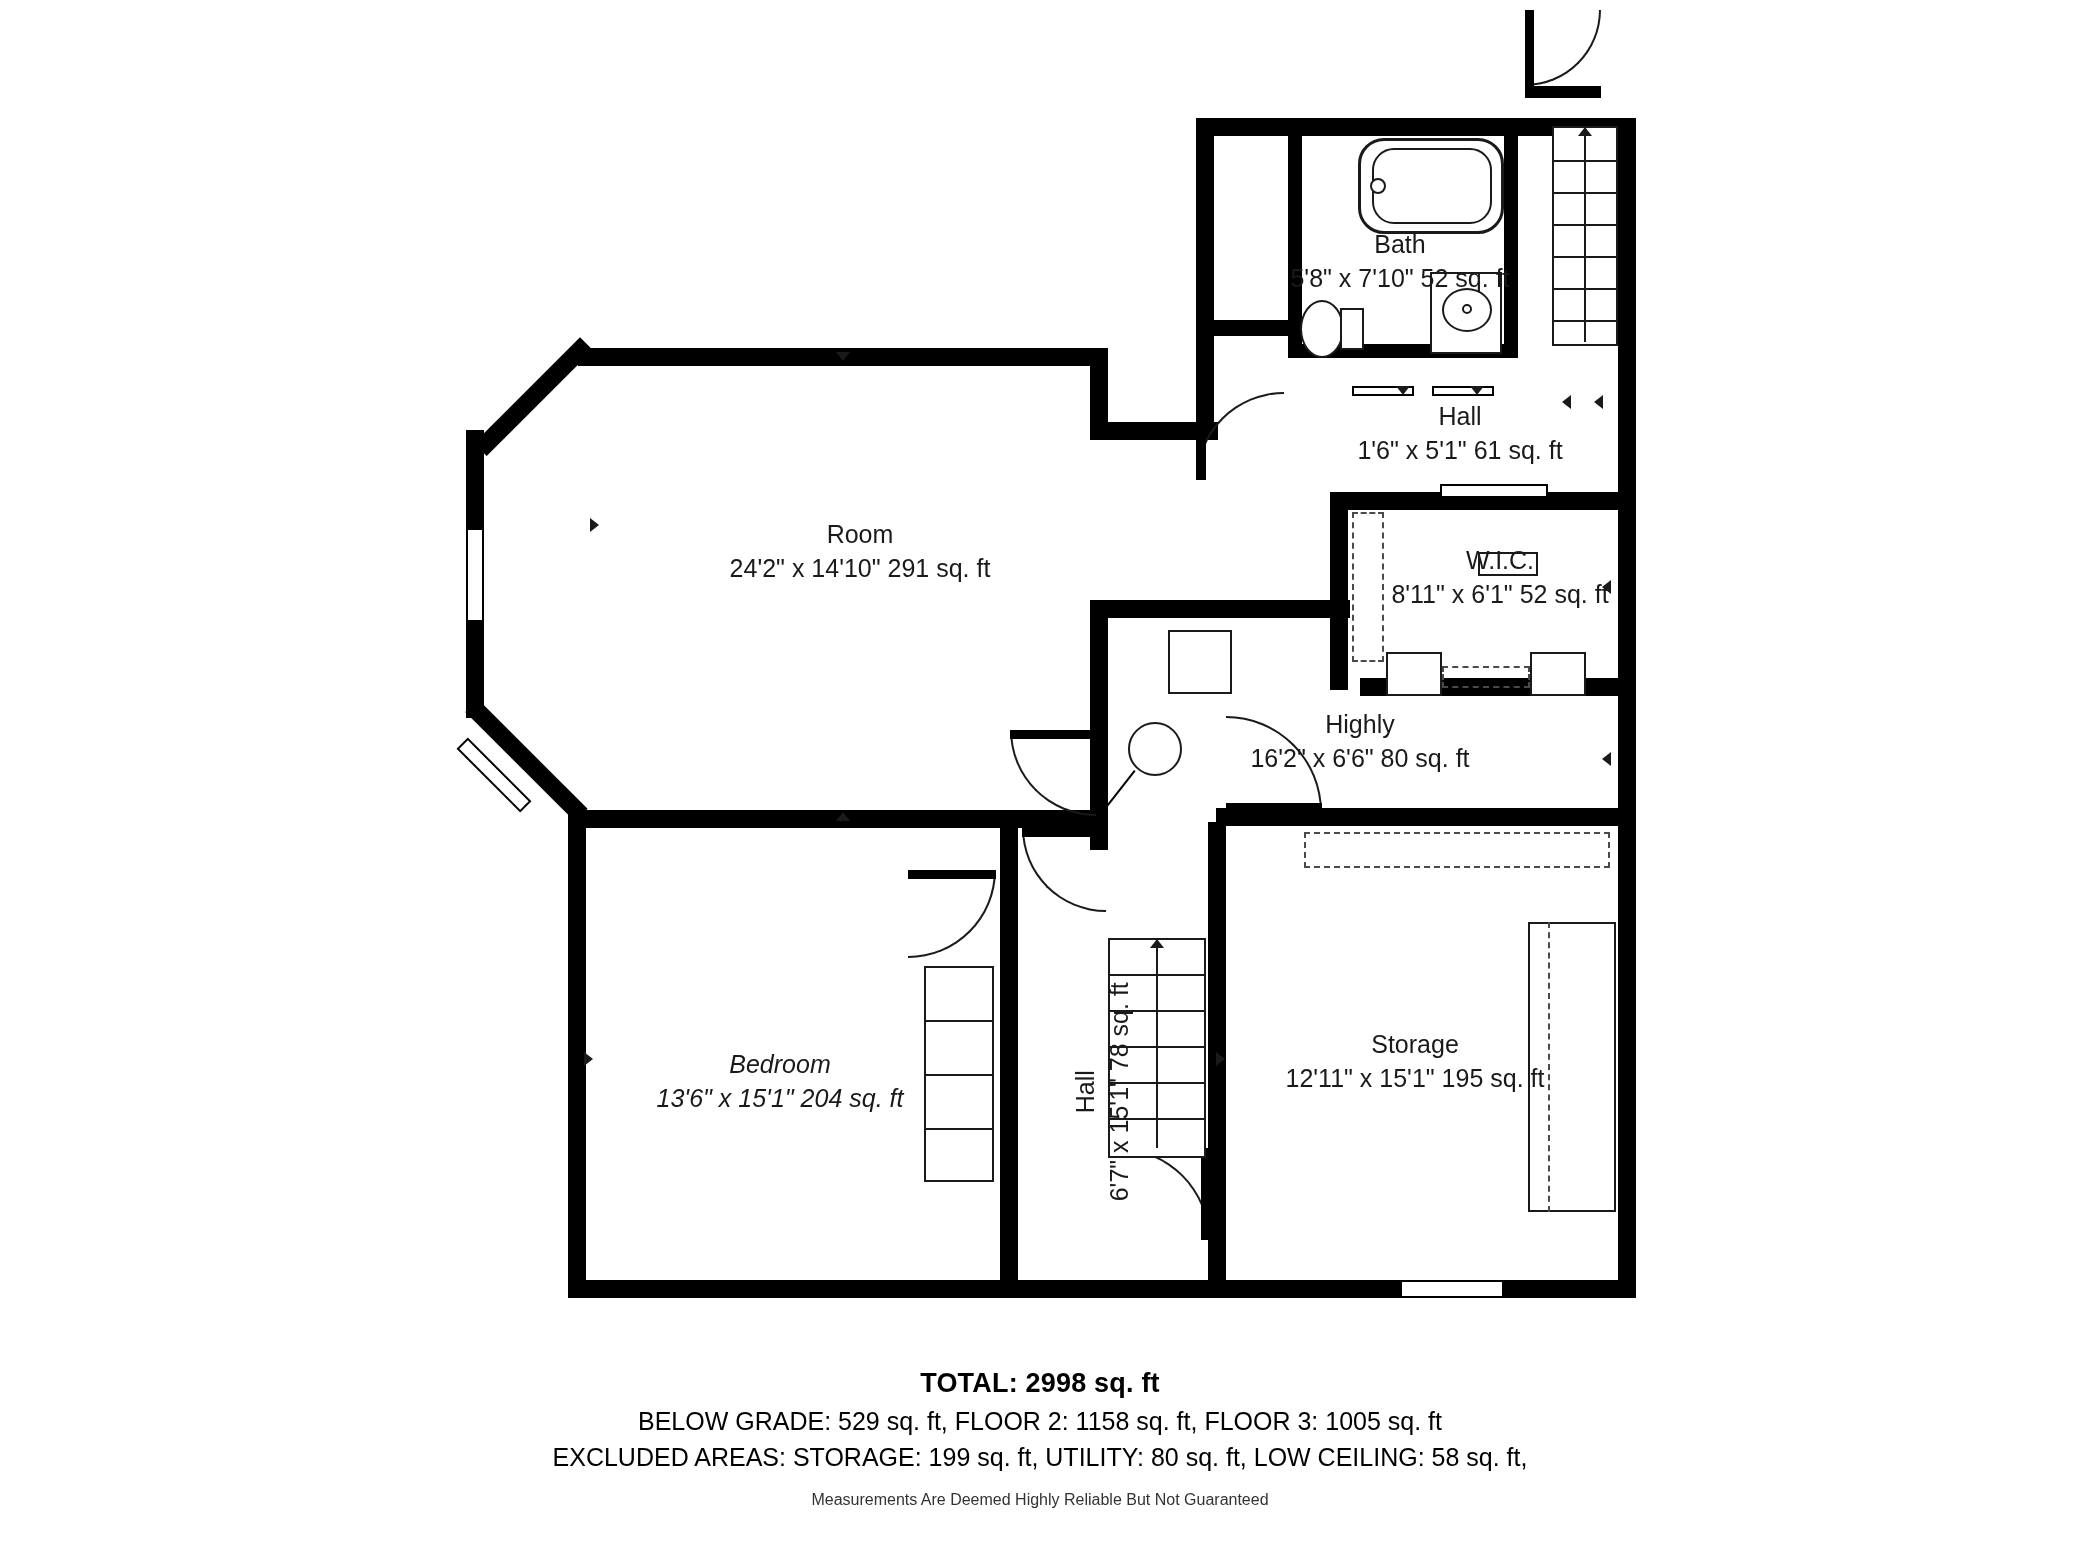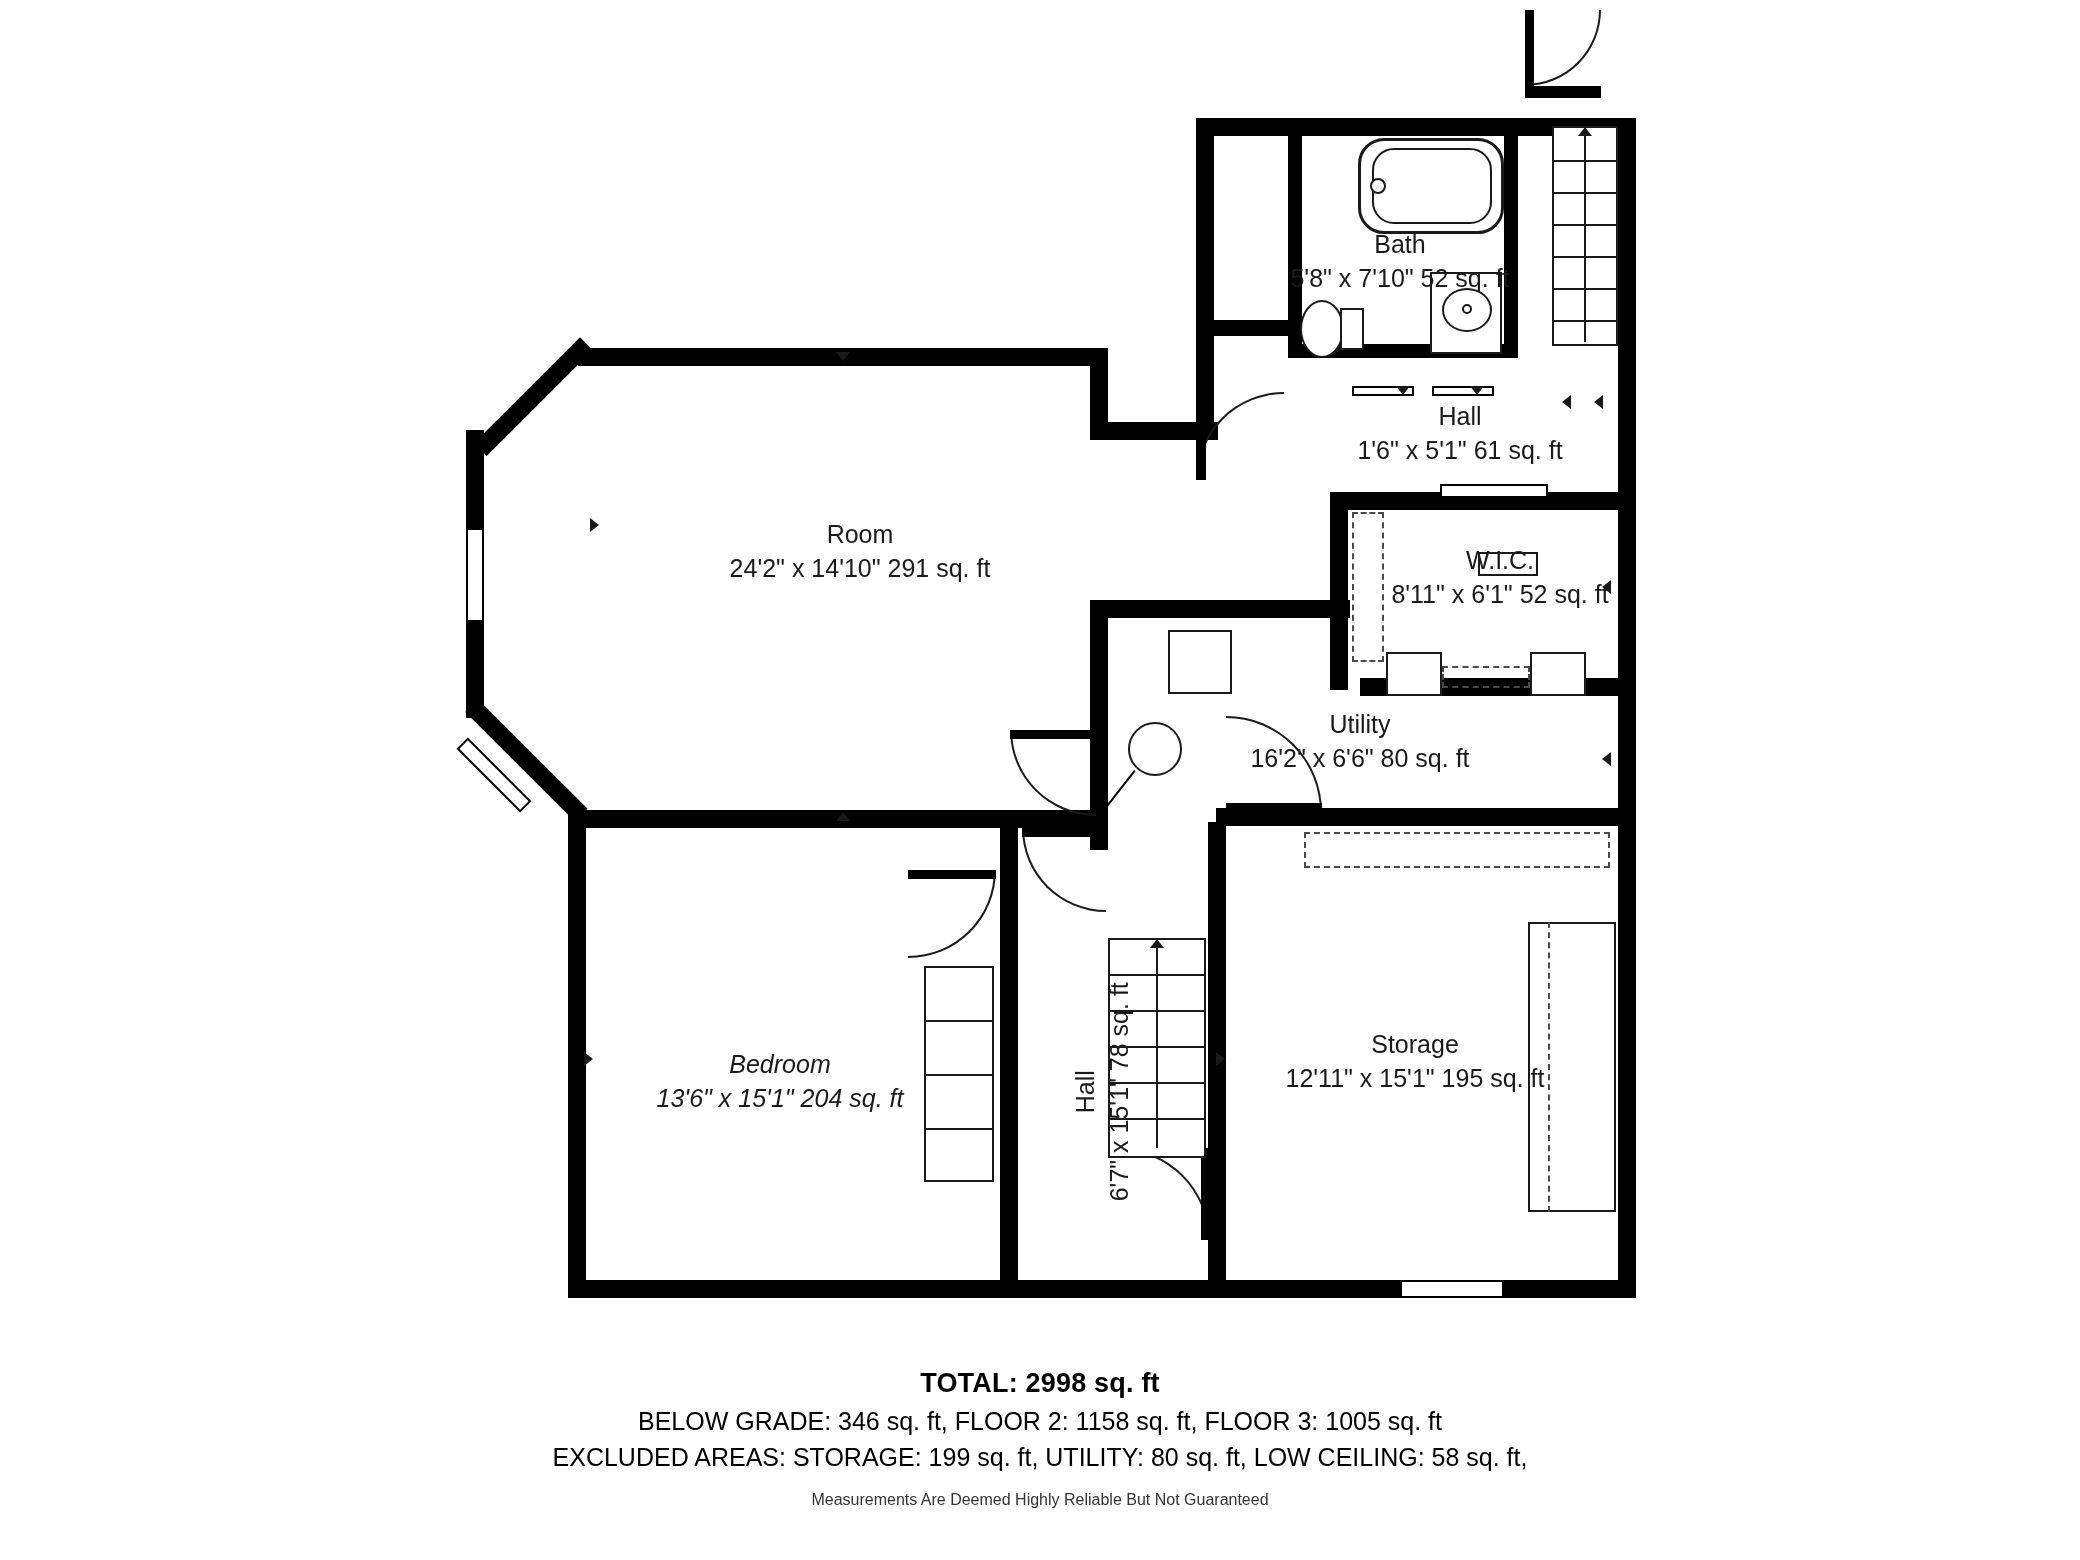--- a/index.html
+++ b/index.html
@@ -306,39 +306,39 @@
     <span class="name">Hall</span>
     <span class="dims">1'6" x 5'1" 61 sq. ft</span>
   </div>
 
   <div class="label" style="left:1370px; top:544px; width:260px;">
     <span class="name">W.I.C.</span>
     <span class="dims">8'11" x 6'1" 52 sq. ft</span>
   </div>
 
   <div class="label" style="left:1200px; top:708px; width:320px;">
-    <span class="name">Utility</span>
+    <span class="name">Highly</span>
     <span class="dims">16'2" x 6'6" 80 sq. ft</span>
   </div>
 
   <div class="label" style="left:620px; top:1048px; width:320px;font-style:italic;">
     <span class="name">Bedroom</span>
     <span class="dims">13'6" x 15'1" 204 sq. ft</span>
   </div>
 
   <div class="label vertical" style="left:953px; top:1058px; width:300px;">
     <span class="name">Hall</span>
     <span class="dims">6'7" x 15'1" 78 sq. ft</span>
   </div>
 
   <div class="label" style="left:1270px; top:1028px; width:290px;">
     <span class="name">Storage</span>
     <span class="dims">12'11" x 15'1" 195 sq. ft</span>
   </div>
 
   <div id="footer">
     <div class="total">TOTAL: 2998 sq. ft</div>
-    <div class="line">BELOW GRADE: 346 sq. ft, FLOOR 2: 1158 sq. ft, FLOOR 3: 1005 sq. ft</div>
+    <div class="line">BELOW GRADE: 529 sq. ft, FLOOR 2: 1158 sq. ft, FLOOR 3: 1005 sq. ft</div>
     <div class="line">EXCLUDED AREAS: STORAGE: 199 sq. ft, UTILITY: 80 sq. ft, LOW CEILING: 58 sq. ft,</div>
     <div class="disclaimer">Measurements Are Deemed Highly Reliable But Not Guaranteed</div>
   </div>
 
 </div>
 
 </body></html>

